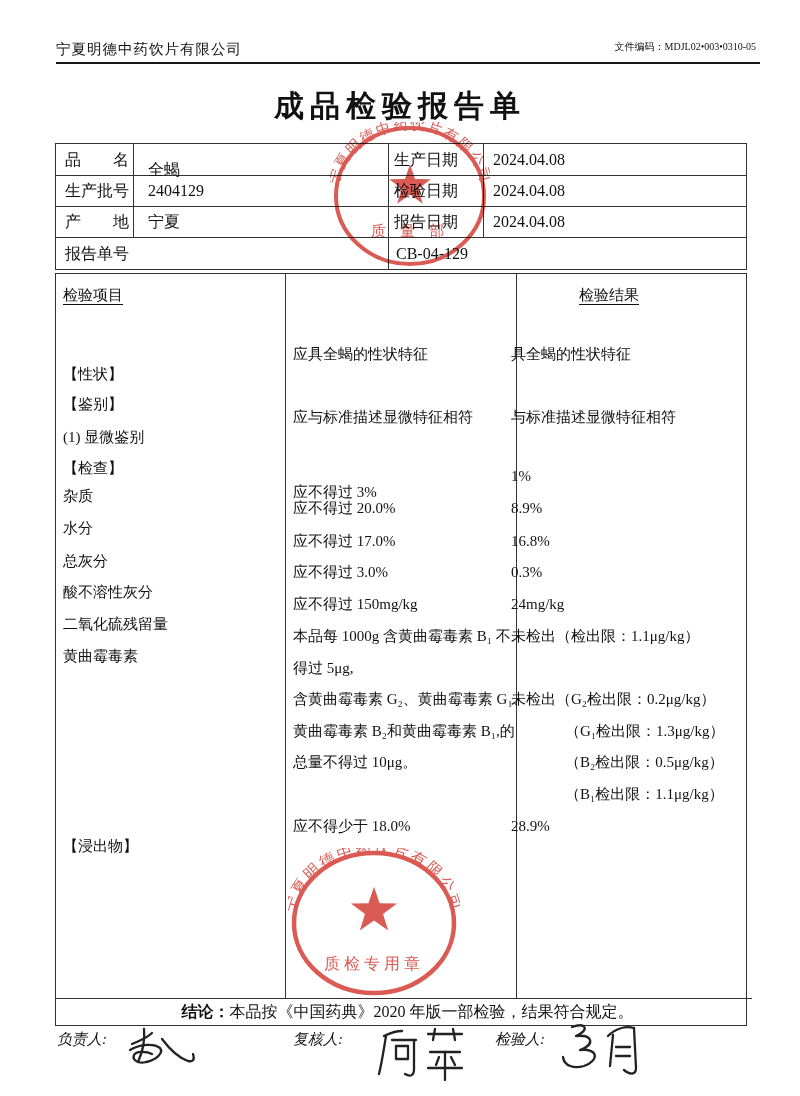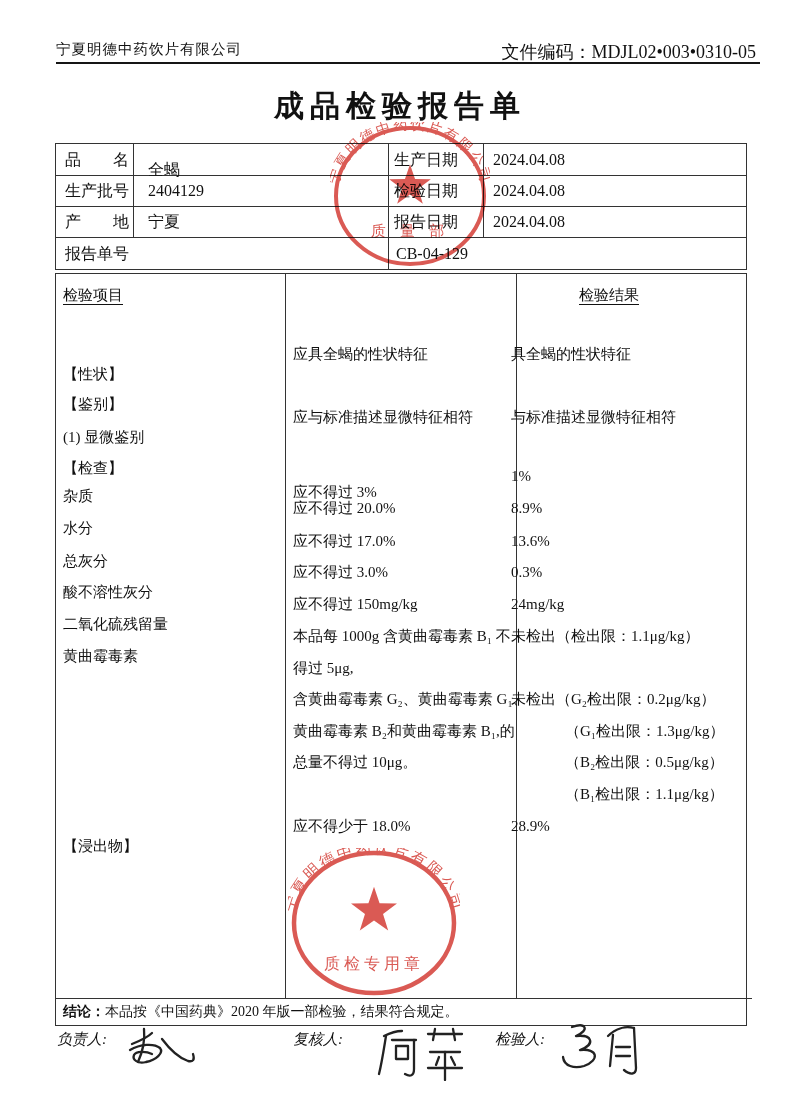--- a/index.html
+++ b/index.html
@@ -3,40 +3,40 @@
 <meta charset="utf-8">
 <style>
   html,body{margin:0;padding:0;background:#ffffff;}
   .page{
     position:relative;width:800px;height:1096px;background:#ffffff;
     font-family:"Liberation Serif","DejaVu Serif",serif;color:#111;overflow:hidden;
   }
   .abs{position:absolute;white-space:nowrap;}
   
   .hdr-left{left:56px;top:40px;font-size:14.5px;letter-spacing:1px;}
-  .hdr-right{right:44px;top:40px;font-size:18px;}
+  .hdr-right{right:44px;top:40px;font-size:10px;}
   .hdr-rule{left:56px;top:62px;width:704px;height:2px;background:#151515;}
   .title{left:0;top:86px;width:800px;text-align:center;font-family:"Liberation Sans","DejaVu Sans",sans-serif;
          font-weight:700;font-size:30px;letter-spacing:6px;margin:0;}
   
   .info{left:55px;top:143px;width:690px;height:125px;border:1px solid #333;font-size:16px;}
   .info .hl{position:absolute;left:0;width:690px;height:1px;background:#333;}
   .info .vl{position:absolute;top:0;width:1px;background:#333;}
   .info .cell{position:absolute;line-height:22px;white-space:nowrap;}
   
   .main{left:55px;top:273px;width:690px;height:751px;border:1px solid #333;font-size:15px;}
   .main .vd{position:absolute;top:0;width:1px;height:724px;background:#333;}
   .v1{left:229px;} .v2{left:460px;}
   .bl{position:absolute;line-height:20px;white-space:nowrap;}
   .c1{left:7px;margin-top:20px;} .c2{left:237px;} .c3{left:455px;} .c3i{left:509px;}
   .hcell{position:absolute;top:12px;text-align:center;}
   .h1{left:7px;} .h2{left:229px;width:231px;} .h3{left:460px;width:186px;}
   .uline{text-decoration:underline;text-underline-offset:4px;}
   .concl{position:absolute;left:0;top:724px;width:689px;height:26px;border-top:1px solid #333;
-         line-height:26px;padding-left:7px;font-size:14px;white-space:nowrap;}
+         line-height:26px;padding-left:7px;font-size:16px;white-space:nowrap;text-align:center;}
   .b{font-weight:700;}
   
   .stamp{position:absolute;mix-blend-mode:multiply;opacity:0.88;}
   
   .sig-label{font-size:15px;font-style:italic;}
   .sig svg path{fill:none;stroke:#222;stroke-width:2.3;stroke-linecap:round;stroke-linejoin:round;}
 </style>
 </head>
 <body>
 
@@ -105,21 +105,21 @@
     <div class="bl c2" style="top:384px">得过 5μg,</div>
     <div class="bl c2" style="top:415px">含黄曲霉毒素 G₂、黄曲霉毒素 G₁、</div>
     <div class="bl c2" style="top:447px">黄曲霉毒素 B₂和黄曲霉毒素 B₁,的</div>
     <div class="bl c2" style="top:478px">总量不得过 10μg。</div>
     <div class="bl c2" style="top:542px">应不得少于 18.0%</div>
 
     <div class="bl c3" style="top:70px">具全蝎的性状特征</div>
     <div class="bl c3" style="top:133px">与标准描述显微特征相符</div>
     <div class="bl c3" style="top:192px">1%</div>
     <div class="bl c3" style="top:224px">8.9%</div>
-    <div class="bl c3" style="top:257px">13.6%</div>
+    <div class="bl c3" style="top:257px">16.8%</div>
     <div class="bl c3" style="top:288px">0.3%</div>
     <div class="bl c3" style="top:320px">24mg/kg</div>
     <div class="bl c3" style="top:352px">未检出（检出限：1.1μg/kg）</div>
     <div class="bl c3" style="top:415px">未检出（G₂检出限：0.2μg/kg）</div>
     <div class="bl c3i" style="top:447px">（G₁检出限：1.3μg/kg）</div>
     <div class="bl c3i" style="top:478px">（B₂检出限：0.5μg/kg）</div>
     <div class="bl c3i" style="top:510px">（B₁检出限：1.1μg/kg）</div>
     <div class="bl c3" style="top:542px">28.9%</div>
 
     <div class="concl"><span class="b">结论：</span><span>本品按《中国药典》2020 年版一部检验，结果符合规定。</span></div>

